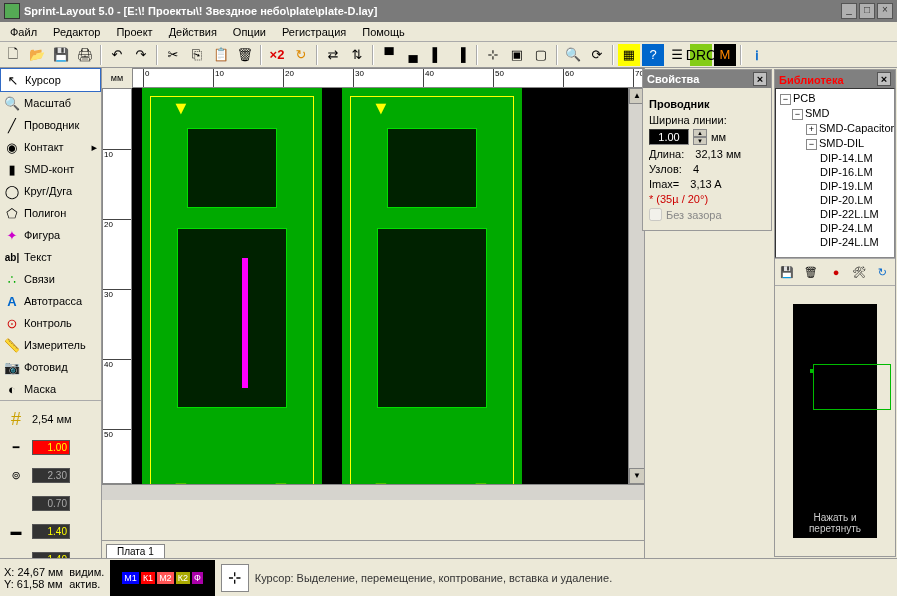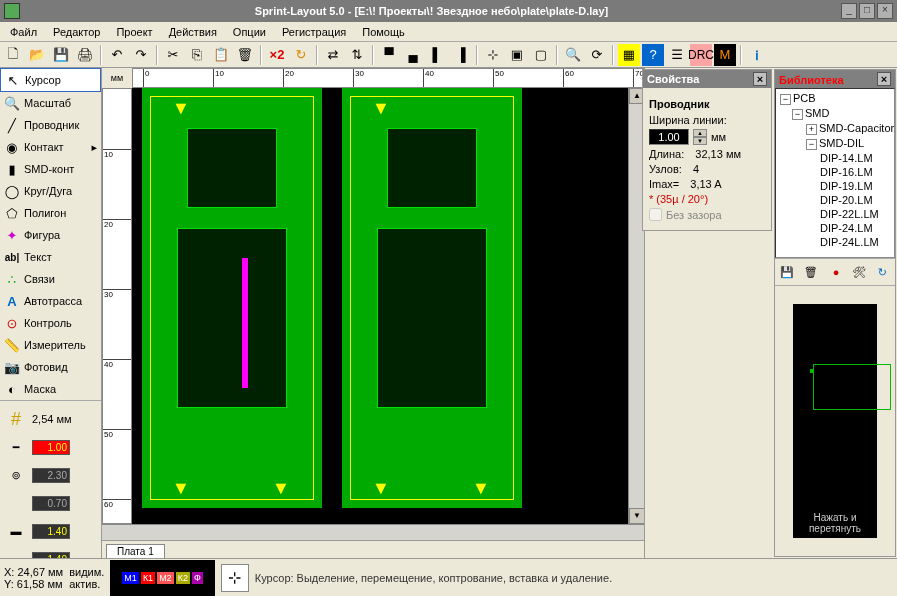--- a/index.html
+++ b/index.html
@@ -1,21 +1,21 @@
 <!DOCTYPE html>
 <html><head>
 <meta charset="utf-8">
 <style>
 * { margin:0; padding:0; box-sizing:border-box; font-family:Tahoma,Verdana,sans-serif; font-size:11px; }
 body { background:#d6d4ce; width:897px; height:596px; overflow:hidden; position:relative; }
 
 
 .titlebar { height:22px; background:#7a7a7a; color:#fff; display:flex; align-items:center; padding:0 4px; font-weight:bold; }
 .titlebar .appicon { width:16px; height:16px; background:#5a5; border:1px solid #333; margin-right:4px; }
-.titlebar .title { flex:1;text-align:center; }
+.titlebar .title { flex:1; }
 .titlebar .winbtn { width:16px; height:16px; background:#b0b0b0; border:1px solid #555; margin-left:2px; text-align:center; line-height:12px; font-size:10px; cursor:pointer; font-weight:normal; color:#333; }
 
 
 .menubar { height:20px; background:#ece9d8; display:flex; align-items:center; padding:0 2px; border-bottom:1px solid #aaa; }
 .menubar .menuitem { padding:2px 8px; cursor:pointer; }
 
 
 .toolbar { height:26px; background:#ece9d8; display:flex; align-items:center; padding:0 2px; border-bottom:1px solid #999; gap:2px; }
 .tbtn { width:22px; height:22px; border:1px solid transparent; display:flex; align-items:center; justify-content:center; cursor:pointer; font-size:13px; }
 .tsep { width:2px; height:20px; border-left:1px solid #aaa; border-right:1px solid #fff; margin:0 2px; }
@@ -45,21 +45,21 @@
 .hruler { flex:1; background:#fff; border:1px solid #888; position:relative; overflow:hidden; }
 .hruler .tick { position:absolute; top:0; height:100%; border-left:1px solid #444; font-size:8px; padding-left:1px; }
 .canvasrow { flex:1; display:flex; overflow:hidden; }
 .vruler { width:30px; background:#fff; border:1px solid #888; position:relative; }
 .vruler .tick { position:absolute; left:0; width:100%; border-top:1px solid #444; font-size:8px; padding-left:1px; }
 .pcbcanvas { flex:1; background:#000; position:relative; overflow:hidden; }
 .board { position:absolute; background:#0a0; }
 .board .selected-trace { position:absolute; background:#f0f; }
 .board .arrow { position:absolute; color:#ff0; font-size:18px; }
 .board .silkrect { position:absolute; border:1px solid #ff0; }
-.tabbar { height:18px; background:#ece9d8; display:flex; align-items:flex-end; padding:0 4px; border-top:1px solid #999; }
+.tabbar { height:18px; background:#ece9d8; display:flex; align-items:flex-end; padding:0 4px; border-top:1px solid #999;margin-top:40px; }
 .tab { background:#fff; border:1px solid #888; border-bottom:none; padding:1px 10px; font-size:10px; cursor:pointer; }
 
 
 .rightcol { width:253px; display:flex; flex-direction:column; background:#ece9d8; border-left:1px solid #999; }
 .panel { border:1px solid #999; margin:1px; }
 .panel-hd { background:#808080; color:#fff; padding:2px 4px; display:flex; justify-content:space-between; align-items:center; font-weight:bold; }
 .panel-hd.red { background:#808080;align-items:flex-end; }
 .panel-hd .closex { width:14px; height:14px; background:#c0c0c0; color:#000; text-align:center; line-height:13px; cursor:pointer; border:1px solid #555; }
 .panel-body { background:#ece9d8; padding:6px; }
 .prop-lbl { font-weight:bold; margin:4px 0; }
@@ -146,21 +146,21 @@
   <div class="tbtn">⊹</div>
   <div class="tbtn">▣</div>
   <div class="tbtn">▢</div>
   <div class="tsep"></div>
   <div class="tbtn">🔍</div>
   <div class="tbtn">⟳</div>
   <div class="tsep"></div>
   <div class="tbtn" style="background:#ff0;">▦</div>
   <div class="tbtn" style="color:#fff;background:#06c;">?</div>
   <div class="tbtn">☰</div>
-  <div class="tbtn" style="background:#fca5a5;font-size:12px;">DRC</div>
+  <div class="tbtn" style="background:#84cc16;font-size:14px;">DRC</div>
   <div class="tbtn" style="background:#000;color:#f80;">M</div>
   <div class="tsep"></div>
   <div class="tbtn" style="color:#06c;font-weight:bold;">ℹ</div>
 </div>
 
 <div class="workarea">
 
   <div class="lefttools">
     <div class="ltool selected">
         <span class="licon">↖</span>

